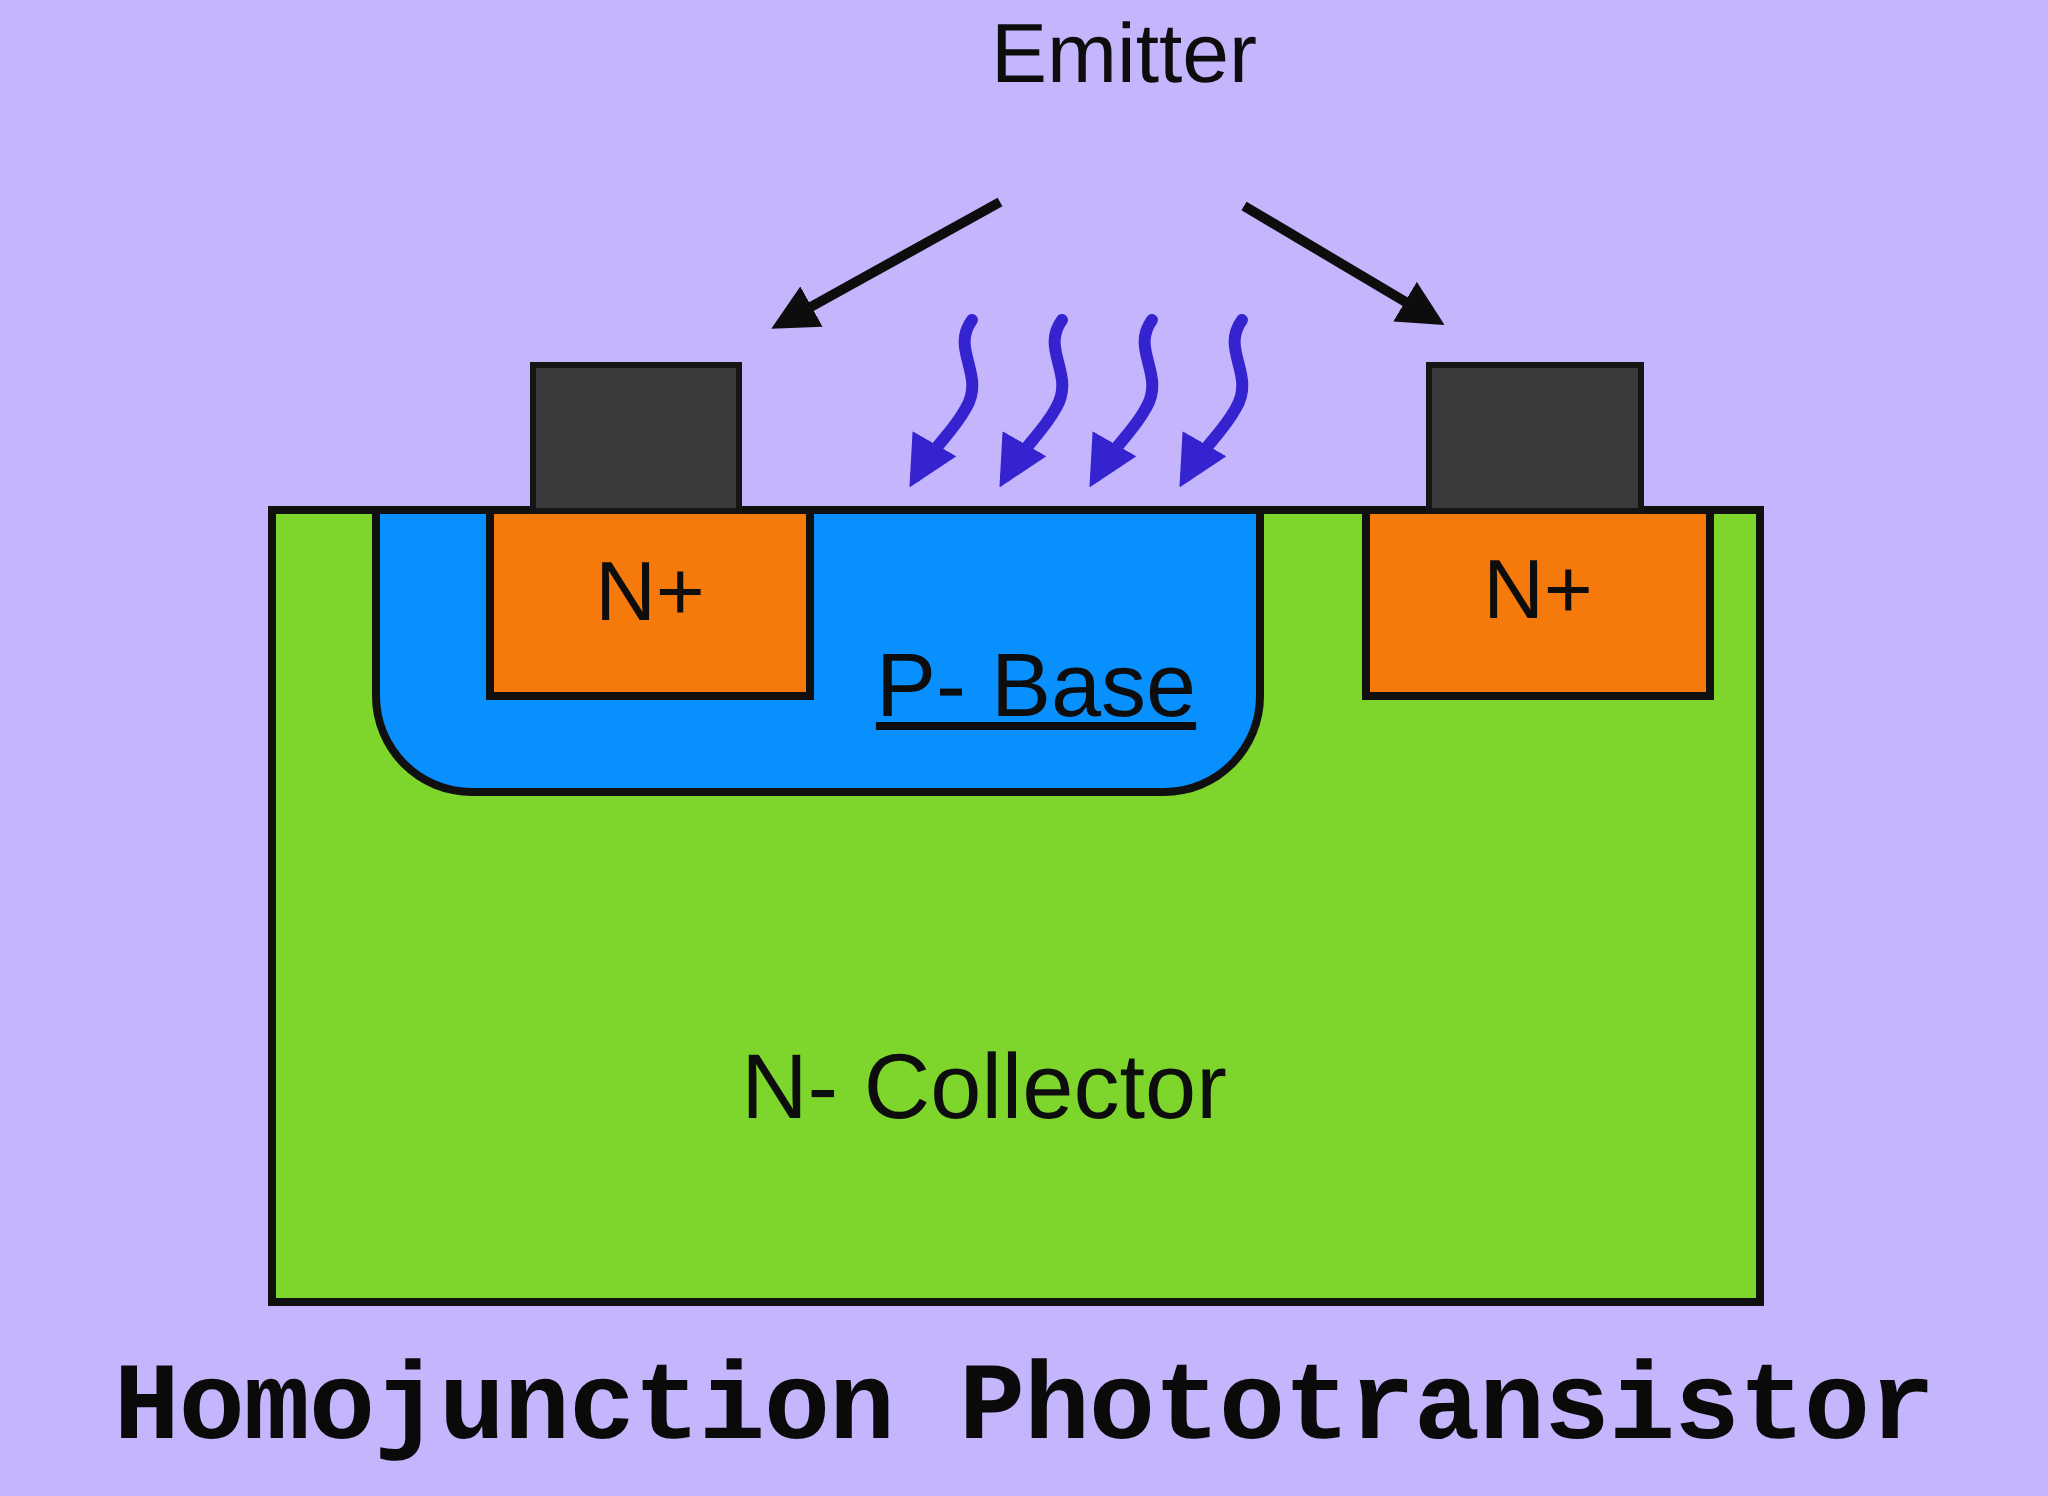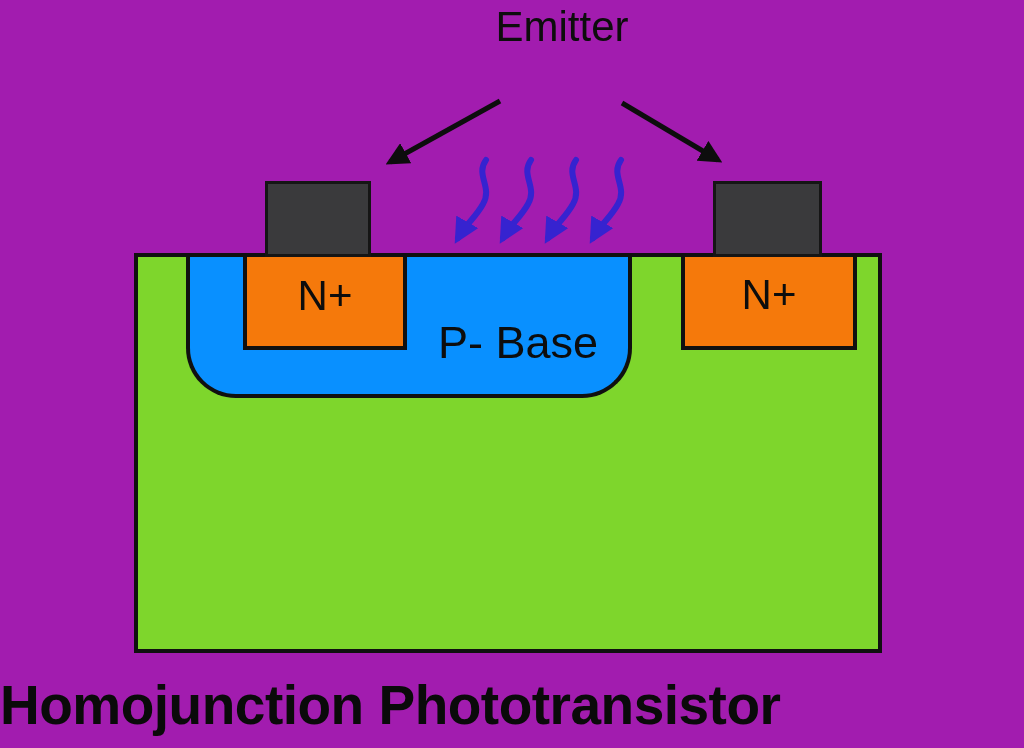--- a/index.html
+++ b/index.html
@@ -5,21 +5,21 @@
   html, body {
     margin: 0;
     padding: 0;
     background: #ffffff;
     font-family: "Liberation Sans", sans-serif;
   }
   #stage {
     position: relative;
     width: 1024px;
     height: 748px;
-    background: #a21caf;
+    background: #c4b5fd;
     overflow: hidden;
   }
   .abs { position: absolute; }
 
   
   #collector {
     left: 134px; top: 253px;
     width: 748px; height: 400px;
     background: #7ED62C;
     border: 4px solid #101010;
@@ -62,28 +62,29 @@
     z-index: 6;
     white-space: nowrap;
   }
   #header-label {
     left: 312px; top: 2px; width: 500px;
     font-size: 42px; line-height: 49px;
   }
   .n-plus-label { font-size: 42px; line-height: 46px; }
   #n-plus-left-label  { left: 243px; top: 273px; width: 164px; }
   #n-plus-right-label { left: 681px; top: 272px; width: 176px; }
-  #p-base-label { left: 398px; top: 317px; width: 240px; font-size: 45px; }
+  #p-base-label { left: 398px; top: 317px; width: 240px; font-size: 45px; text-decoration: underline; }
   #n-collector-label { left: 332px; top: 516px; width: 320px; font-size: 46px; }
   #caption {
     left: 0; top: 673px; width: 1024px;
-    font-family: Liberation Sans, sans-serif;
+    font-family: Liberation Mono, monospace;
     font-weight: 700;
     font-size: 55px;
     letter-spacing: -0.5px;
+    text-align: center;
     color: #0a0a0a;
     z-index: 6;
   }
 
   #arrow-layer {
     left: 0; top: 0; width: 1024px; height: 748px;
     z-index: 5;
     pointer-events: none;
   }
 </style>
@@ -99,20 +100,21 @@
   <div class="abs" id="collector"></div>
   <div class="abs" id="p-base"></div>
   <div class="abs n-plus" id="n-plus-left"></div>
   <div class="abs n-plus" id="n-plus-right"></div>
   <div class="abs contact" id="contact-left"></div>
   <div class="abs contact" id="contact-right"></div>
 
   <div class="abs lbl n-plus-label" id="n-plus-left-label">N+</div>
   <div class="abs lbl n-plus-label" id="n-plus-right-label">N+</div>
   <div class="abs lbl" id="p-base-label">P- Base</div>
+  <div class="abs lbl" id="n-collector-label">N- Collector</div>
 
   <div class="abs" id="caption">Homojunction Phototransistor</div>
 
   <svg class="abs" id="arrow-layer" width="1024" height="748" viewBox="0 0 1024 748" xmlns="http://www.w3.org/2000/svg">
     <defs>
       <marker id="headBlack" markerWidth="4.6" markerHeight="4.6" refX="3.6" refY="2.3" orient="auto">
         <path d="M0,0 L4.6,2.3 L0,4.6 z" fill="#0d0d0d"></path>
       </marker>
       <marker id="headBlue" markerWidth="4.2" markerHeight="4.2" refX="3.1" refY="2.1" orient="auto">
         <path d="M0,0 L4.2,2.1 L0,4.2 z" fill="#3623D0"></path>

